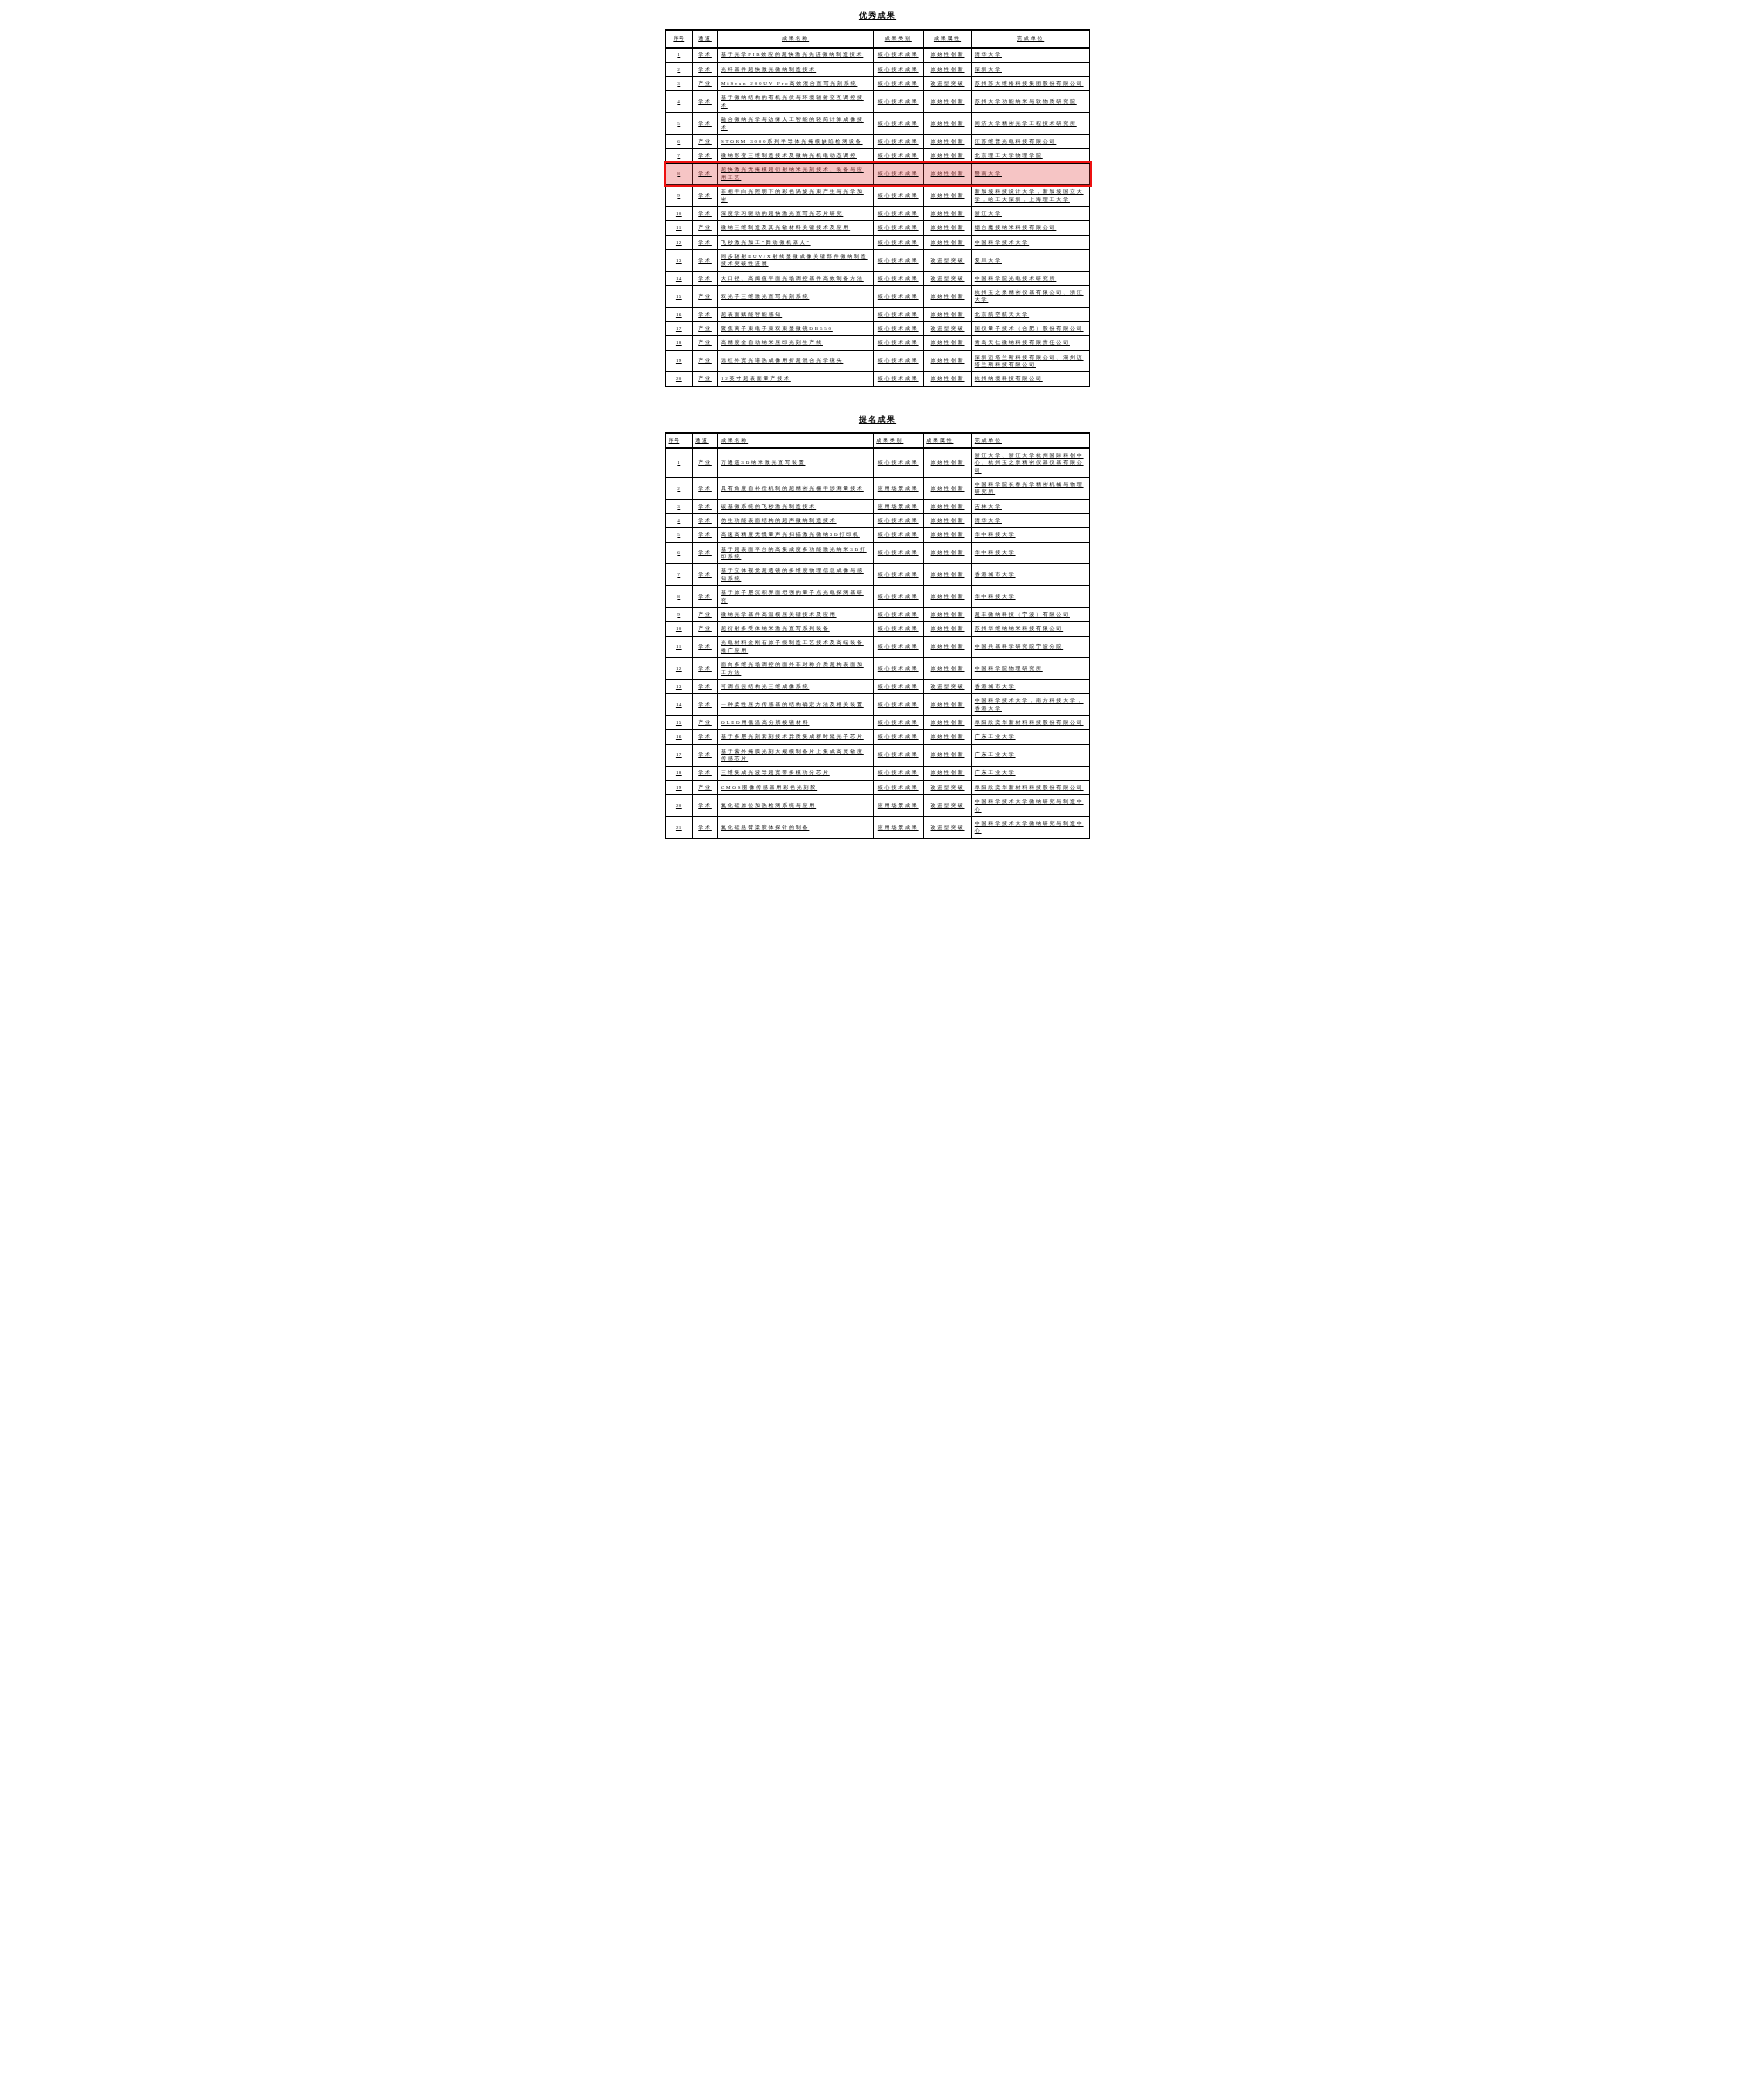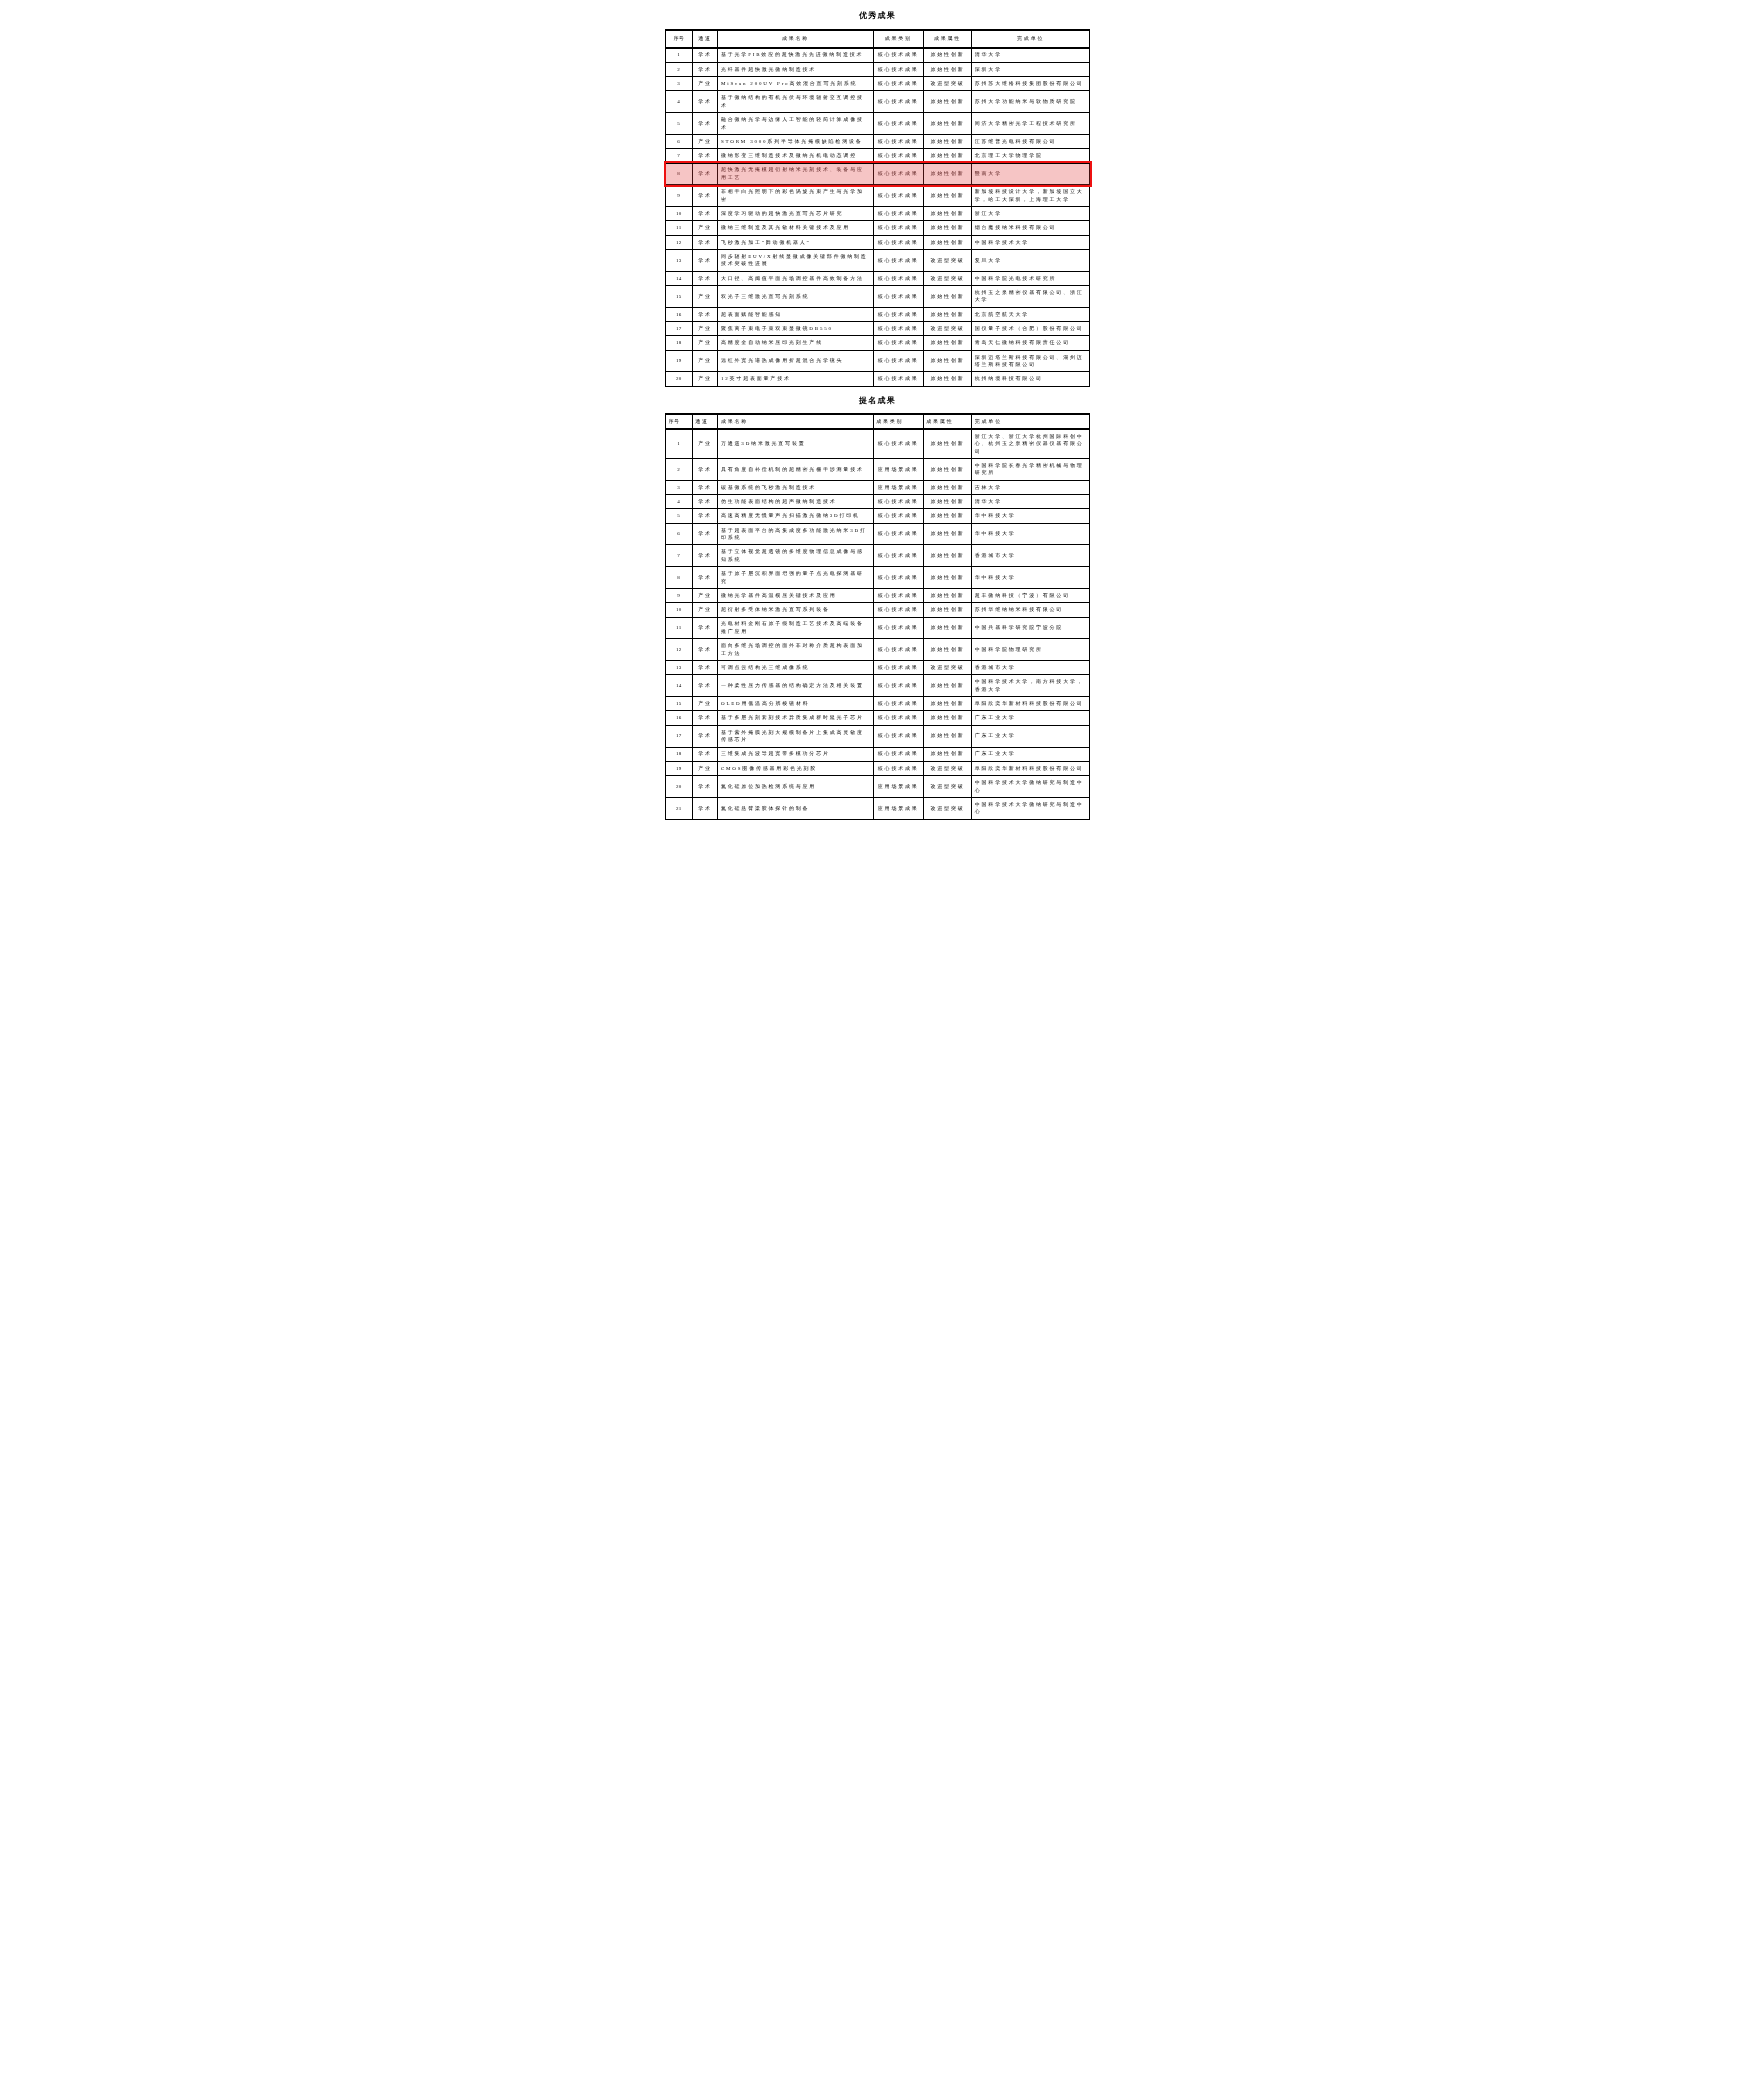--- a/index.html
+++ b/index.html
@@ -1,20 +1,20 @@
 <!DOCTYPE html>
 <html style="--hl-bg: #f6c5c5; --hl-border: #ee1111; --hl-text: #511414;font-size:6.7px"><head>
 <meta charset="utf-8">
 <style>
   html,body{margin:0;padding:0;background:#ffffff;color:#000;
     font-family:"Liberation Serif","DejaVu Serif",serif;}
-  .doc{width:425px;margin:0 auto;padding:8.4px 6.7px 20px;}
+  .doc{width:425px;margin:0 auto;padding:8.4px 6.7px 20px;text-decoration:underline;}
   .title{text-align:center;font-size:8px;font-weight:bold;letter-spacing:1.3px;
     margin:1.7px 0 7.6px;}
-  .section-nominated .title{margin-top:8px;}
+  .section-nominated .title{margin-top:27px;}
   table.results{border-collapse:collapse;width:100%;table-layout:fixed;
     border:0.8px solid #000;border-top:2.1px solid #000;border-bottom:1.7px solid #000;}
   th,td{border:0.8px solid #000;border-top-width:1.3px;border-bottom-width:1.3px;
     font-size:5px;line-height:1.5;padding:2.9px 2.5px;vertical-align:middle;
     font-weight:normal;letter-spacing:1.8px;word-wrap:break-word;}
   thead th{border-bottom-width:2.1px;}
   .head-center th{text-align:center;padding:4.2px 2.5px;}
   .head-left th{text-align:left;padding:2.5px 2.5px;}
   .results th:nth-child(1),.results td:nth-child(1){width:5.4%;letter-spacing:0.4px;}
   .results th:nth-child(2),.results td:nth-child(2){width:5.2%;}

